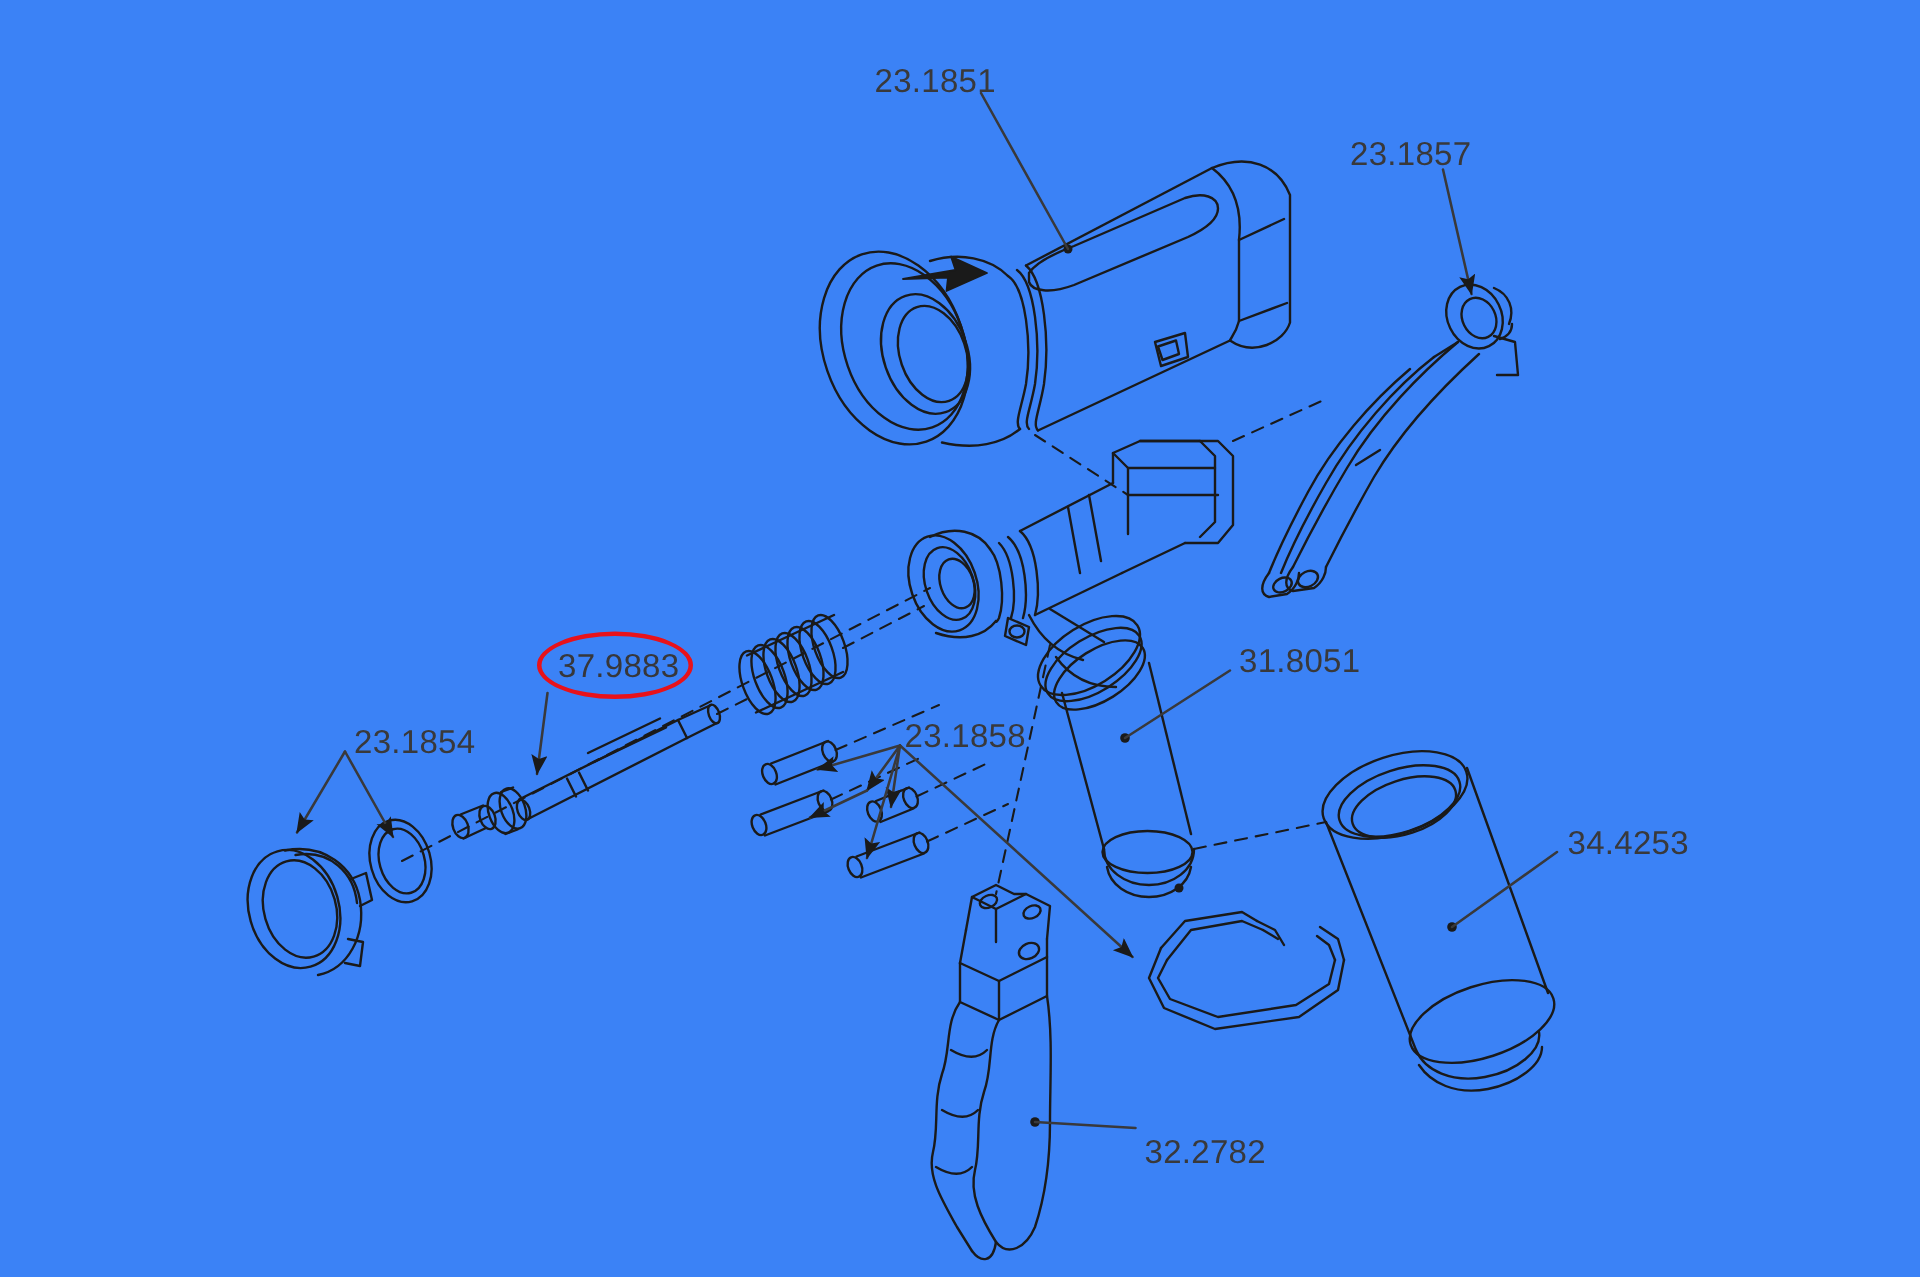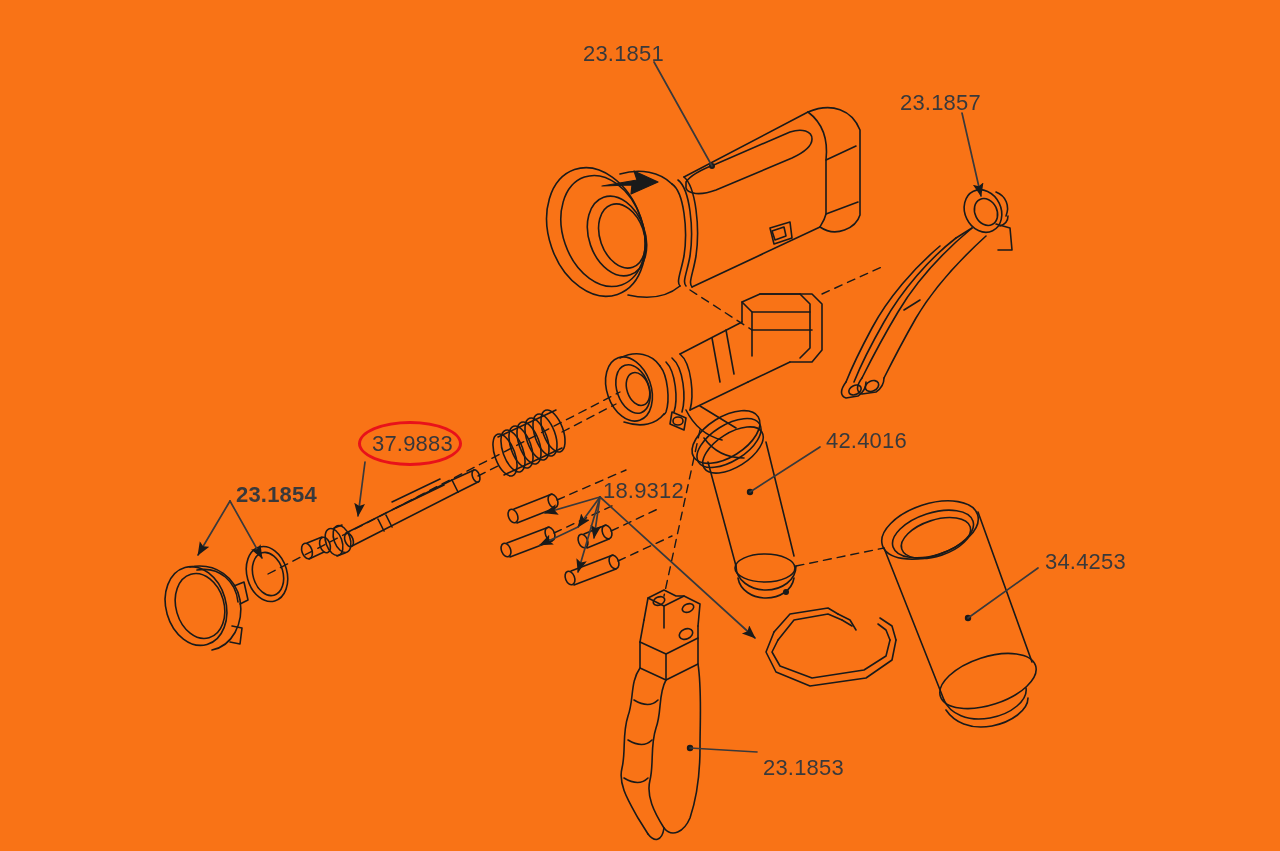--- a/index.html
+++ b/index.html
@@ -4,21 +4,21 @@
 <style>
   html, body {
     margin: 0;
     padding: 0;
     background: #ffffff;
   }
   #page {
     position: relative;
     width: 1280px;
     height: 851px;
-    background: #f97316;
+    background: #3b82f6;
     font-family: "Liberation Sans", sans-serif;
     overflow: hidden;
   }
   #drawing {
     position: absolute;
     left: 0;
     top: 0;
     width: 1280px;
     height: 851px;
   }
@@ -323,21 +323,21 @@
         </g>
 
     </g>
   </svg>
 
   <div class="hl-ring" id="hl-ring" style="left: 358px; top: 421px; width: 104px; height: 45px; border-color: rgb(232, 18, 26);"></div>
 
   <div id="callout-layer">
       <div class="callout" style="left: 583px; top: 41px;">23.1851</div>
       <div class="callout" style="left: 900px; top: 90px;">23.1857</div>
-      <div class="callout" style="left: 826px; top: 428px;">42.4016</div>
+      <div class="callout" style="left: 826px; top: 428px;">31.8051</div>
       <div class="callout" style="left: 1045px; top: 549px;">34.4253</div>
-      <div class="callout" style="left: 763px; top: 755px;">23.1853</div>
-      <div class="callout" style="left: 236px; top: 482px; font-weight: bold;">23.1854</div>
-      <div class="callout" style="left: 603px; top: 478px;">18.9312</div>
+      <div class="callout" style="left: 763px; top: 755px;">32.2782</div>
+      <div class="callout" style="left: 236px; top: 482px;">23.1854</div>
+      <div class="callout" style="left: 603px; top: 478px;">23.1858</div>
       <div class="callout hl" style="left: 372px; top: 431px;">37.9883</div>
     </div>
 
 </div>
 
 </body></html>

